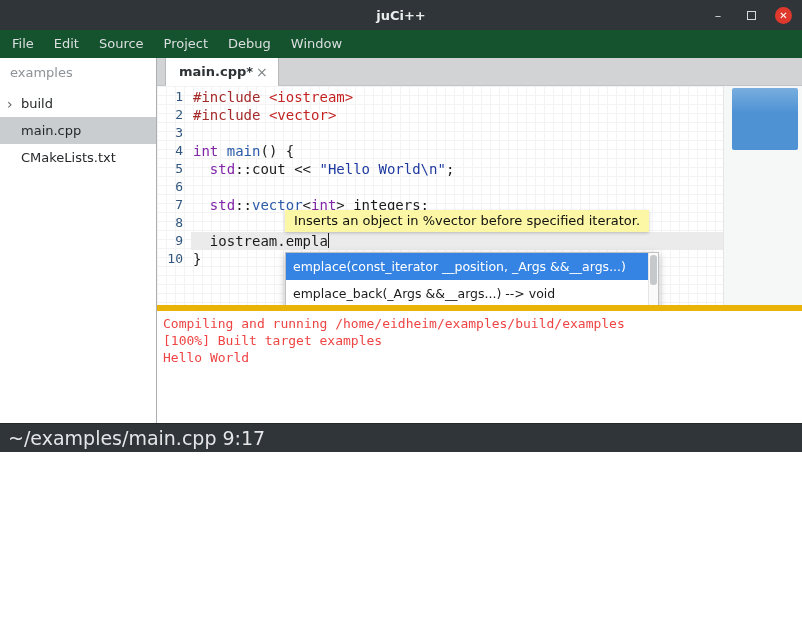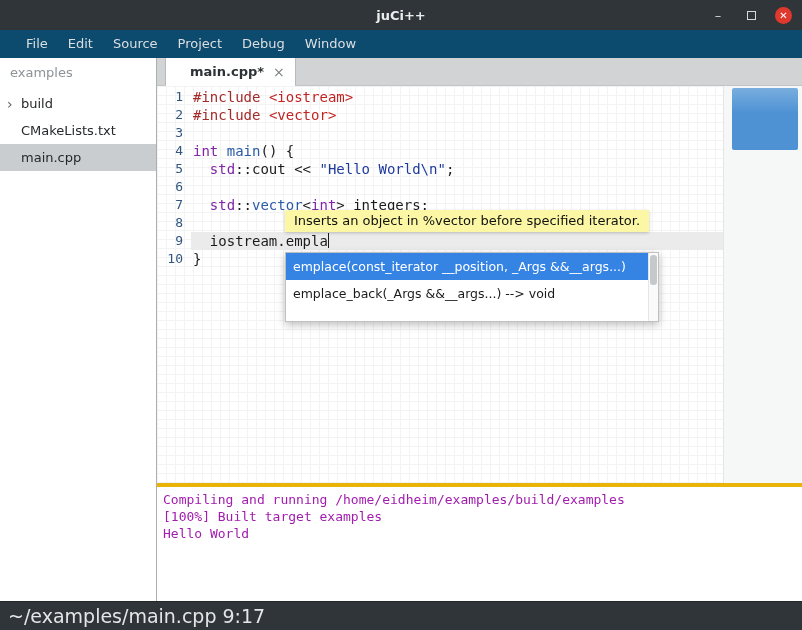--- a/index.html
+++ b/index.html
@@ -1,44 +1,44 @@
 <!DOCTYPE html>
 <html style="--accent: #3584e4; --close: #df382c; --tooltip-bg: #fbf7a4; --scrollblue: #4e92d4;"><head>
 <meta charset="utf-8">
 <style>
   * { margin:0; padding:0; box-sizing:border-box; }
   html,body { width:802px; height:630px; overflow:hidden; }
   body { font-family:"DejaVu Sans","Liberation Sans",sans-serif; background:#fff; }
-  .app { width:802px; height:630px; display:flex; flex-direction:column; }
+  .app { width:802px; height:452px; display:flex; flex-direction:column; }
 
   
   .titlebar { height:30px; background:#2f3539; position:relative; display:flex; align-items:center; flex:none; }
   .title { position:absolute; left:0; right:0; text-align:center; color:#eceeee; font-size:13px; font-weight:600; }
   .win-controls { margin-left:auto; display:flex; align-items:center; gap:15px; padding-right:10px; z-index:1; }
   .win-btn { color:#d7dadb; font-size:13px; width:18px; height:18px; display:flex; align-items:center; justify-content:center; }
   .restore-box { width:9px; height:9px; border:1px solid #d7dadb; display:block; }
   .win-btn.close { background:var(--close,#df382c); border-radius:50%; width:17px; height:17px; color:#fff; font-size:10px; }
 
   
-  .menubar { height:28px; background:#0c4a6e; display:flex; align-items:center; padding:0 16px; flex:none; }
+  .menubar { height:28px; background:#14532d; display:flex; align-items:center; padding:0 2px; flex:none; }
   .menu-item { color:#dcdfe1; font-size:13px; padding:0 10px; line-height:28px; cursor:default; }
 
   
   .middle { flex:1; display:flex; min-height:0; }
   .sidebar { width:157px; flex:none; background:#fff; border-right:1px solid #adb0b2; display:flex; flex-direction:column; }
   .sidebar-header { color:#8d9296; font-size:13px; padding:7px 10px 10px; }
   .tree-item { height:27px; display:flex; align-items:center; font-size:13px; color:#26292b; padding-left:21px; position:relative; cursor:default; }
   .expander { position:absolute; left:7px; top:50%; transform:translateY(-52%); color:#5d6265; font-size:14px; }
   .tree-item.selected { background:#c9cdd0; }
 
   .content { flex:1; display:flex; flex-direction:column; min-width:0; }
 
   
   .tabbar { height:28px; background:#d2d3d4; border-bottom:1px solid #c3c4c5; flex:none; display:flex; align-items:stretch; padding-left:8px; }
-  .tab { position:relative; background:#fff; display:flex; align-items:center; gap:9px; padding:0 10px 0 24px; border-left:1px solid #b9babb; border-right:1px solid #b9babb; font-size:13px; font-weight:bold; color:#2d3234; }
+  .tab { position:relative; background:#fff; display:flex; align-items:center; gap:3px; padding:0 10px 0 13px; border-left:1px solid #b9babb; border-right:1px solid #b9babb; font-size:13px; font-weight:bold; color:#2d3234; }
   .tab::after { content:""; position:absolute; left:0; right:0; bottom:-1px; height:1px; background:#fff; }
   .tab-close { font-weight:normal; color:#7c8184; font-size:14px; }
 
   
   .editor { flex:1; position:relative; background:#fff; overflow:hidden;
     background-image:linear-gradient(#f3f3f4 1px,transparent 1px),linear-gradient(90deg,#f3f3f4 1px,transparent 1px);
     background-size:9px 9px; }
   .margin-area { position:absolute; top:0; bottom:0; left:566px; right:0; background:#f6f7f7; border-left:1px solid #e4e5e5; z-index:1; }
   .scroll-block { position:absolute; top:2px; right:4px; width:66px; height:62px; border-radius:2px; z-index:2;
     background:linear-gradient(180deg,#79aede 0%,var(--scrollblue,#4e92d4) 40%); }
@@ -63,22 +63,22 @@
 
   
   .popup { position:absolute; left:128px; top:166px; width:374px; height:70px; background:#fff; border:1px solid #bfc0c1;
     box-shadow:0 3px 8px rgba(0,0,0,.25); z-index:3; }
   .popup-row { height:27px; line-height:27px; padding-left:7px; font-size:12.5px; color:#1b1b1b; white-space:nowrap; overflow:hidden; cursor:default; }
   .popup-row.selected { background:var(--accent,#3584e4); color:#fff; }
   .popup-scrollbar { position:absolute; top:0; right:0; bottom:0; width:10px; border-left:1px solid #e6e6e6; background:#fafafa; }
   .popup-thumb { margin:2px 1px; width:7px; height:30px; background:#c6c9cb; border-radius:3px; }
 
   
-  .terminal { height:118px; flex:none; border-top:4px solid #eab308; background:#fff; padding:4px 6px;
-    font-family:"DejaVu Sans Mono","Liberation Mono",monospace; font-size:13px; color:#a21caf; }
+  .terminal { height:118px; flex:none; border-top:6px solid #eab308; background:#fff; padding:4px 6px;
+    font-family:"DejaVu Sans Mono","Liberation Mono",monospace; font-size:13px; color:#ef4444; }
   .terminal-line { height:17px; line-height:17px; white-space:pre; }
 
   
   .statusbar { height:29px; flex:none; background:#2f3539; border-top:1px solid #22272a; display:flex; align-items:center; padding-left:8px; color:#e4e6e7; font-size:19px; }
 </style>
 </head>
 <body>
 
 <div class="app">
 
@@ -103,25 +103,25 @@
     </div>
 
   <div class="middle">
     <div class="sidebar">
       <div class="sidebar-header">examples</div>
       <div class="tree">
           <div class="tree-item">
             <span class="expander">›</span>
             <span class="tree-label">build</span>
           </div>
+          <div class="tree-item selected">
+            <span class="tree-label">main.cpp</span>
+          </div>
           <div class="tree-item">
             <span class="tree-label">CMakeLists.txt</span>
-          </div>
-          <div class="tree-item selected">
-            <span class="tree-label">main.cpp</span>
           </div>
         </div>
     </div>
 
     <div class="content">
       <div class="tabbar">
           <div class="tab active">
             <span class="tab-label">main.cpp*</span>
             <span class="tab-close">×</span>
           </div>

